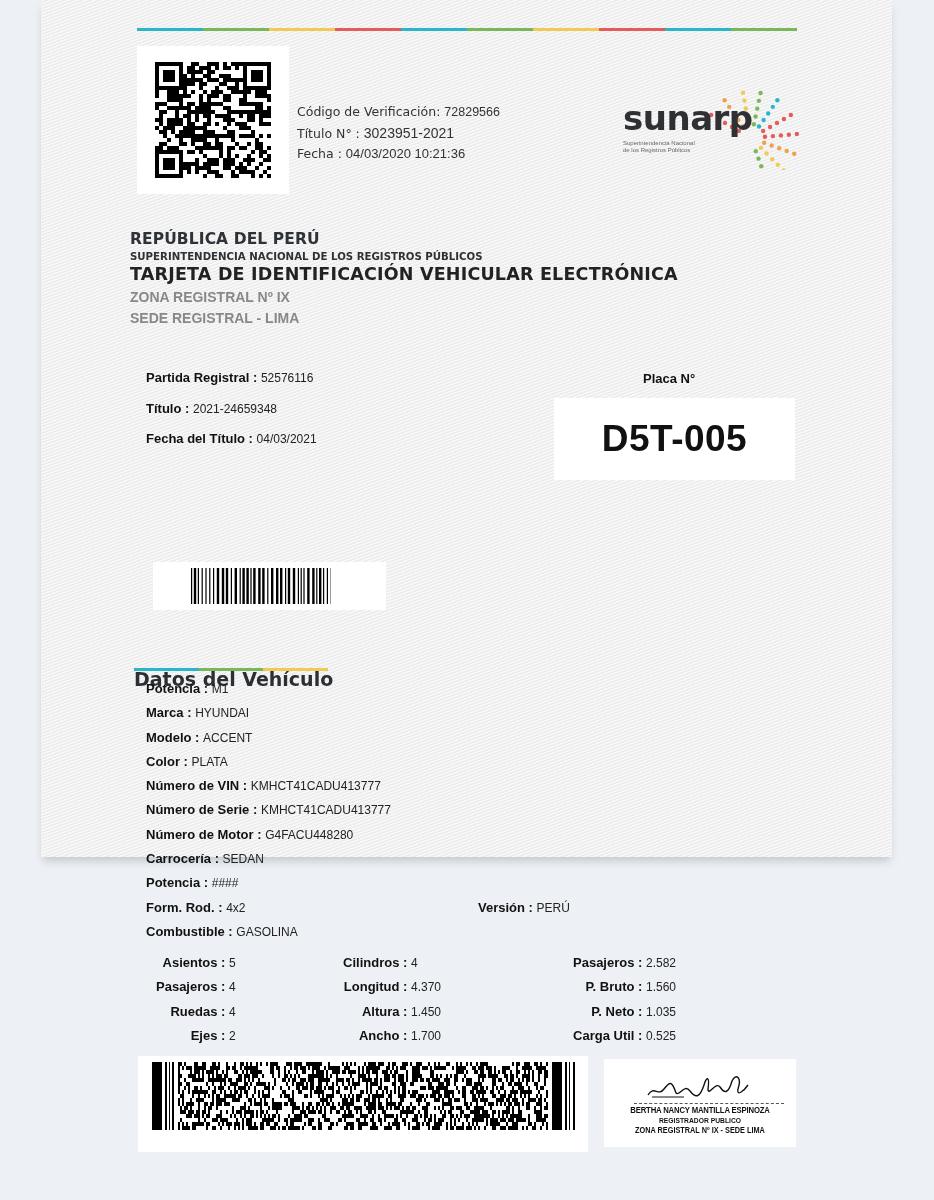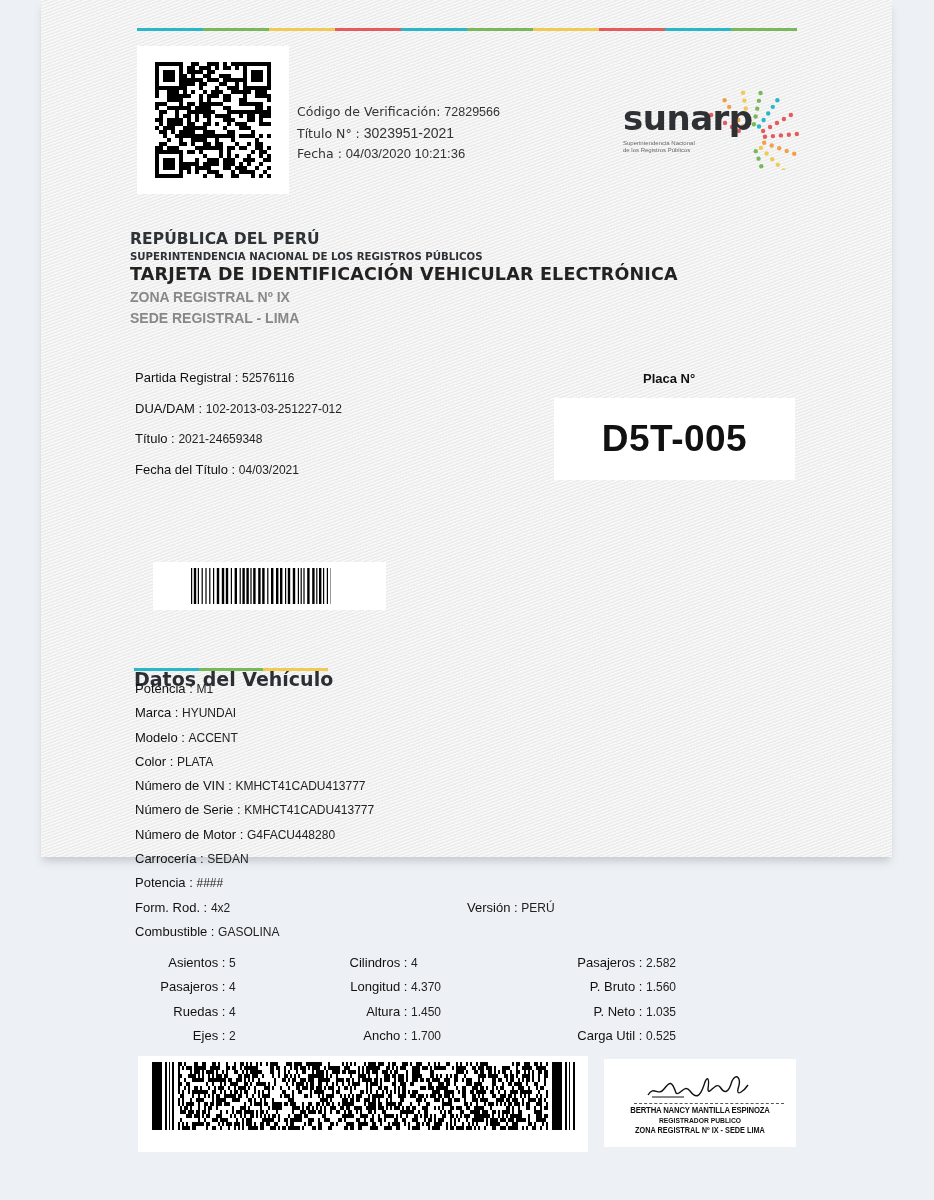--- a/index.html
+++ b/index.html
@@ -38,21 +38,21 @@
   .hdr { left: 89px; top: 230px; }
   .h-rep { font-family: "DejaVu Sans", sans-serif; font-weight: bold; font-size: 15.5px; color: #2e3236; letter-spacing: 0.1px; }
   .h-sup { font-family: "DejaVu Sans", sans-serif; font-weight: bold; font-size: 10.2px; color: #2e3236; margin-top: 3px; }
   .h-tar { font-family: "DejaVu Sans", sans-serif; font-weight: bold; font-size: 17.5px; color: #222; margin-top: 2px; letter-spacing: 0.2px; }
   .h-zona { font-weight: bold; font-size: 14px; color: #888; margin-top: 5px; }
   .h-sede { font-weight: bold; font-size: 14px; color: #888; margin-top: 5px; }
 
   
   .reg { left: 94px; top: 370px; font-size: 13px; }
   .reg .row { height: 30.5px; }
-  .b { font-weight: normal; color: #111; }
+  .b { font-weight: bold; color: #111; margin-left: 11px; }
   .v { color: #222; font-size: 12px; }
 
   .placa-lbl { left: 602px; top: 371px; font-weight: bold; font-size: 13px; color: #111; }
   .placa-box { left: 513px; top: 398px; width: 241px; height: 82px; background: #fff; display:flex; align-items:center; justify-content:center; }
   .placa-val { font-weight: bold; font-size: 37px; color: #111; letter-spacing: 0.5px; }
 
   
   .bc1 { left: 112px; top: 562px; width: 233px; height: 48px; background: #fff; }
   .bc1 svg { position: absolute; left: 38px; top: 6px; }
 
@@ -647,21 +647,20 @@
       </svg>
     <div class="logo-word">sunarp</div>
     <div class="logo-sub">
       <div>Superintendencia Nacional</div>
       <div>de los Registros Públicos</div>
     </div>
   </div>
 
   <div class="abs reg">
     <div class="row"><span class="b">Partida Registral :</span> <span class="v">52576116</span></div>
-    <div class="row"><span class="b">DUA/DAM :</span> <span class="v">102-2013-03-251227-012</span></div>
     <div class="row"><span class="b">Título :</span> <span class="v">2021-24659348</span></div>
     <div class="row"><span class="b">Fecha del Título :</span> <span class="v">04/03/2021</span></div>
   </div>
 
   <div class="abs placa-lbl">Placa N°</div>
   <div class="abs placa-box">
     <span class="placa-val">D5T-005</span>
   </div>
 
   <div class="abs bc1">

